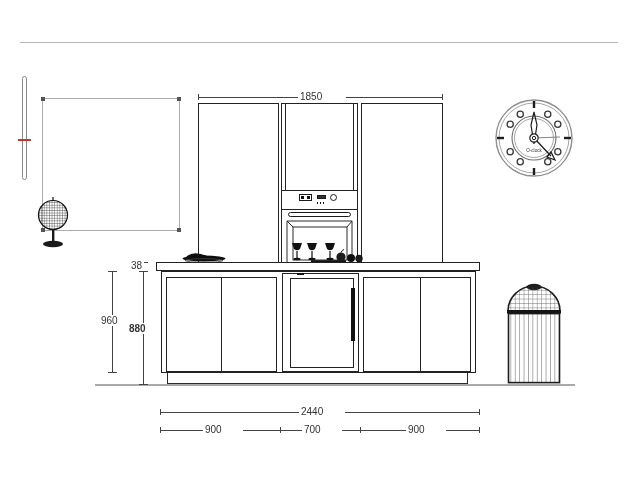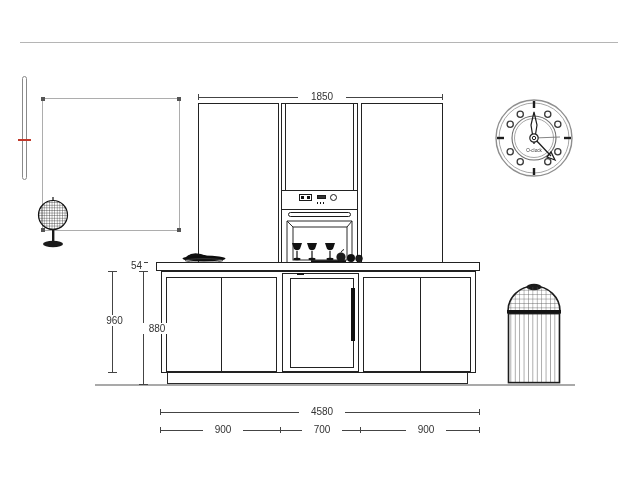--- a/index.html
+++ b/index.html
@@ -10,21 +10,21 @@
   .hline{position:absolute;border-top:1px solid #444;}
   .vline{position:absolute;border-left:1px solid #444;}
   .gray{border-color:#b5b5b5;}
   .thickgray{border-top:2px solid #a9a9a9;}
   
   .box{position:absolute;border:1.3px solid #222;background:#fff;box-sizing:border-box;}
   .innerline-h{position:absolute;border-top:1.1px solid #222;}
   .innerline-v{position:absolute;border-left:1.1px solid #222;}
   
   .dimtext{position:absolute;font-size:10px;line-height:11px;background:#fff;
-           text-align:center;padding:0 2px;white-space:nowrap;color:#333;}
+           text-align:left;padding:0 2px;white-space:nowrap;color:#333;}
   .vtick{position:absolute;width:1px;height:6px;background:#444;}
   .htick{position:absolute;height:1px;width:9px;background:#444;}
   
   .frame{position:absolute;border:1.5px solid #adadad;box-sizing:border-box;}
   .cornerdot{position:absolute;width:4px;height:4px;background:#555;}
   
   .disp1{position:absolute;left:299px;top:194px;width:13px;height:7px;border:1px solid #1a1a1a;box-sizing:border-box;}
   .disp1::before{content:"";position:absolute;left:1px;top:1px;width:3px;height:3px;background:#111;}
   .disp1::after{content:"";position:absolute;right:1px;top:1px;width:3px;height:3px;background:#111;}
   .disp2{position:absolute;left:317px;top:195px;width:9px;height:4px;border:1px solid #1a1a1a;box-sizing:border-box;background:#333;}
@@ -142,27 +142,27 @@
 
   <div class="vline" style="left:112px;top:271px;height:101px;"></div>
   <div class="htick" style="left:108px;top:270.5px;"></div>
   <div class="htick" style="left:108px;top:372px;"></div>
   <div class="dimtext" style="left:99px;top:315px;width:27px;">960</div>
 
   <div class="vline" style="left:143px;top:262px;height:122px;"></div>
   <div class="htick" style="left:139px;top:262px;"></div>
   <div class="htick" style="left:139px;top:270.5px;"></div>
   <div class="htick" style="left:139px;top:383.5px;"></div>
-  <div class="dimtext" style="left:141px;top:323px;width:28px;">880</div>
-  <div class="dimtext" style="left:118px;top:260px;width:22px;text-align:right;">54</div>
+  <div class="dimtext" style="left:127px;top:323px;width:28px;font-weight:bold;">880</div>
+  <div class="dimtext" style="left:118px;top:260px;width:22px;text-align:right;">38</div>
 
   <div class="hline" style="left:160px;top:412px;width:320px;"></div>
   <div class="vtick" style="left:160px;top:409px;"></div>
   <div class="vtick" style="left:479px;top:409px;"></div>
-  <div class="dimtext" style="left:299px;top:406px;width:42px;">4580</div>
+  <div class="dimtext" style="left:299px;top:406px;width:42px;">2440</div>
 
   <div class="hline" style="left:160px;top:430px;width:320px;"></div>
   <div class="vtick" style="left:160px;top:427px;"></div>
   <div class="vtick" style="left:280px;top:427px;"></div>
   <div class="vtick" style="left:360px;top:427px;"></div>
   <div class="vtick" style="left:479px;top:427px;"></div>
   <div class="dimtext" style="left:203px;top:424px;width:36px;">900</div>
   <div class="dimtext" style="left:302px;top:424px;width:36px;">700</div>
   <div class="dimtext" style="left:406px;top:424px;width:36px;">900</div>
 

